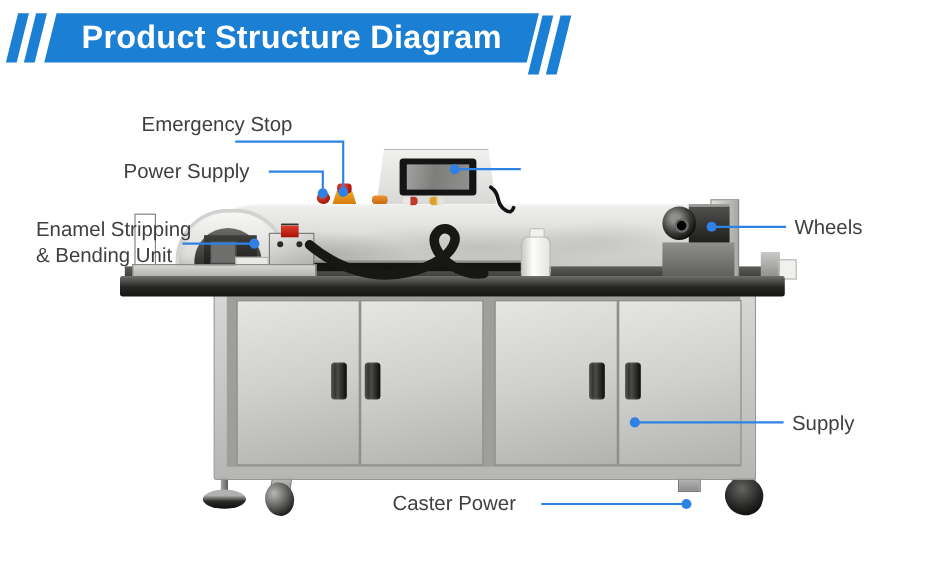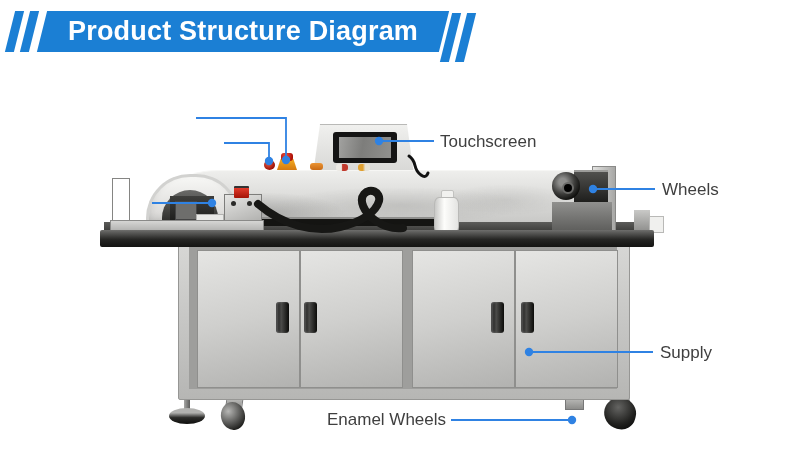--- a/index.html
+++ b/index.html
@@ -230,18 +230,23 @@
       <circle cx="286" cy="160" r="4.2"></circle>
       <circle cx="269" cy="161" r="4.2"></circle>
       <circle cx="379" cy="141" r="4.2"></circle>
       <circle cx="593" cy="189" r="4.2"></circle>
       <circle cx="212" cy="203" r="4.2"></circle>
       <circle cx="529" cy="352" r="4.2"></circle>
       <circle cx="572" cy="420" r="4.2"></circle>
     </g>
   </svg>
 
-  <div class="lbl" style="left:440px;top:131px">Touchscreen</div>
+  <div class="lbl" style="left:118px;top:93px">Emergency Stop</div>
+  <div class="lbl" style="left:103px;top:132px">Power Supply</div>
+  <div class="lbl" style="left:30px;top:181px">
+    <div>Enamel Stripping</div>
+    <div>&amp; Bending Unit</div>
+  </div>
   <div class="lbl" style="left:662px;top:179px">Wheels</div>
   <div class="lbl" style="left:660px;top:342px">Supply</div>
-  <div class="lbl" style="left:327px;top:409px">Enamel Wheels</div>
+  <div class="lbl" style="left:327px;top:409px">Caster Power</div>
 
 </div>
 
 </body></html>

